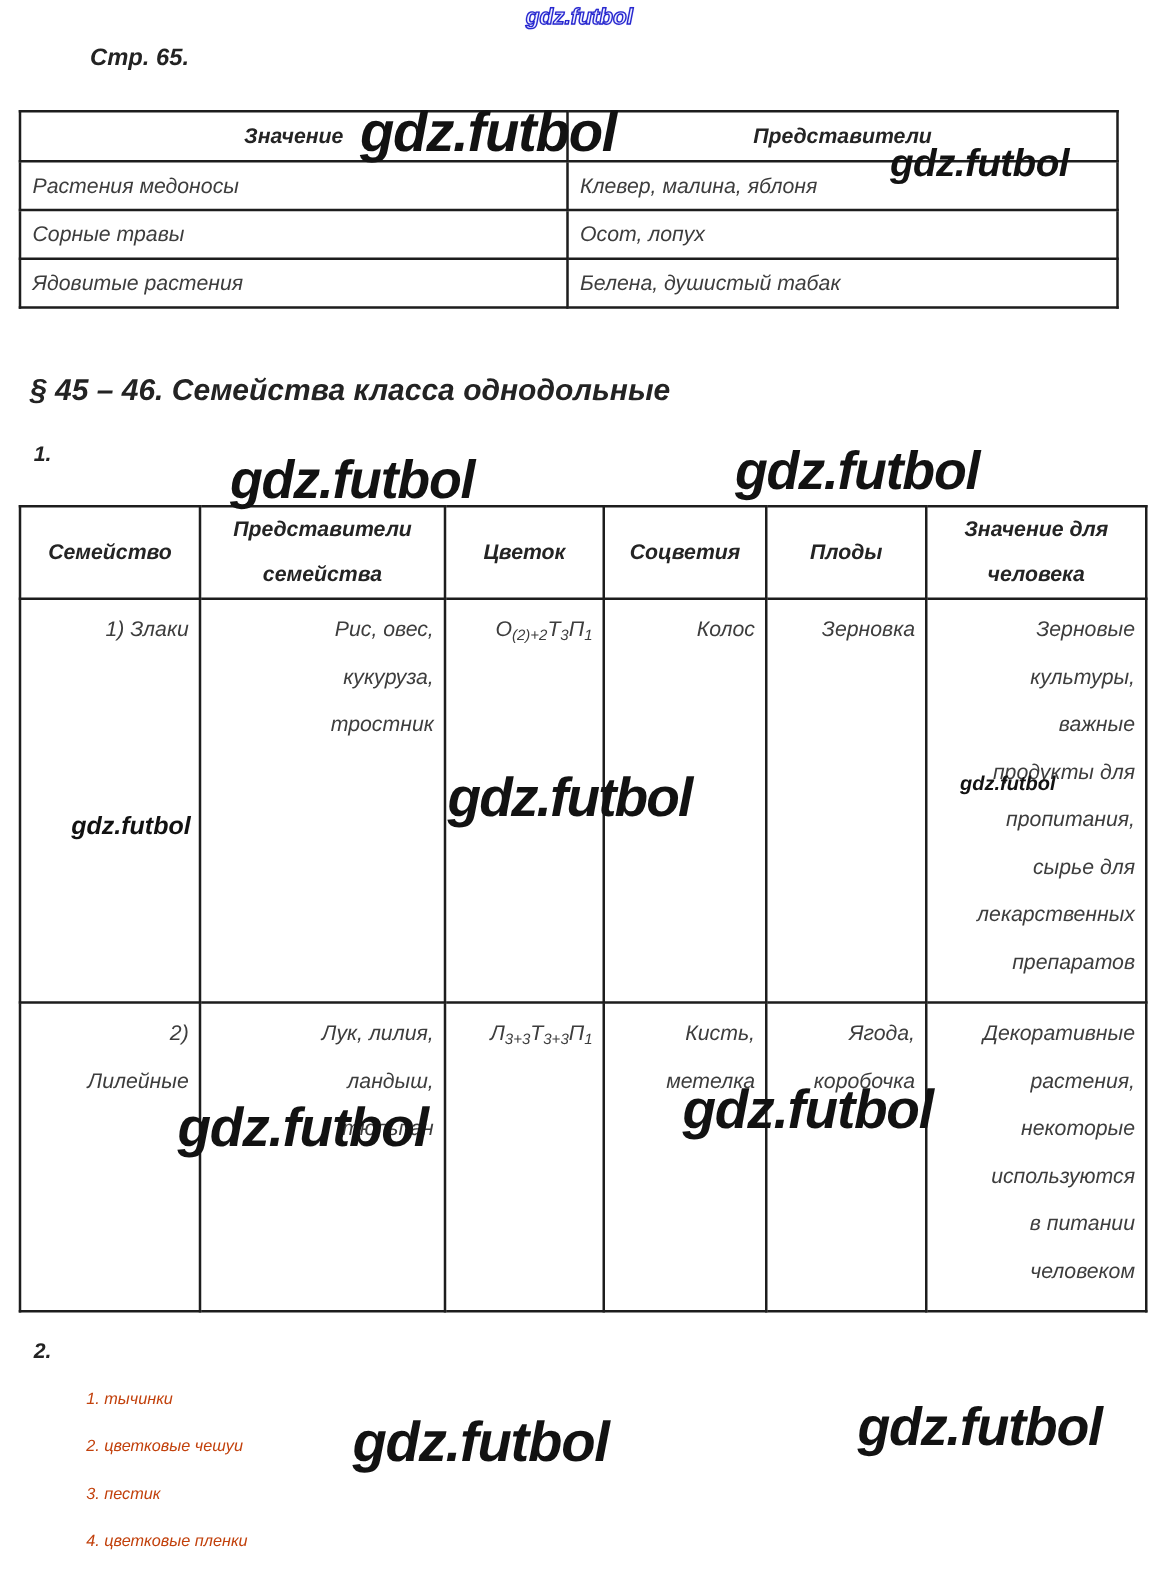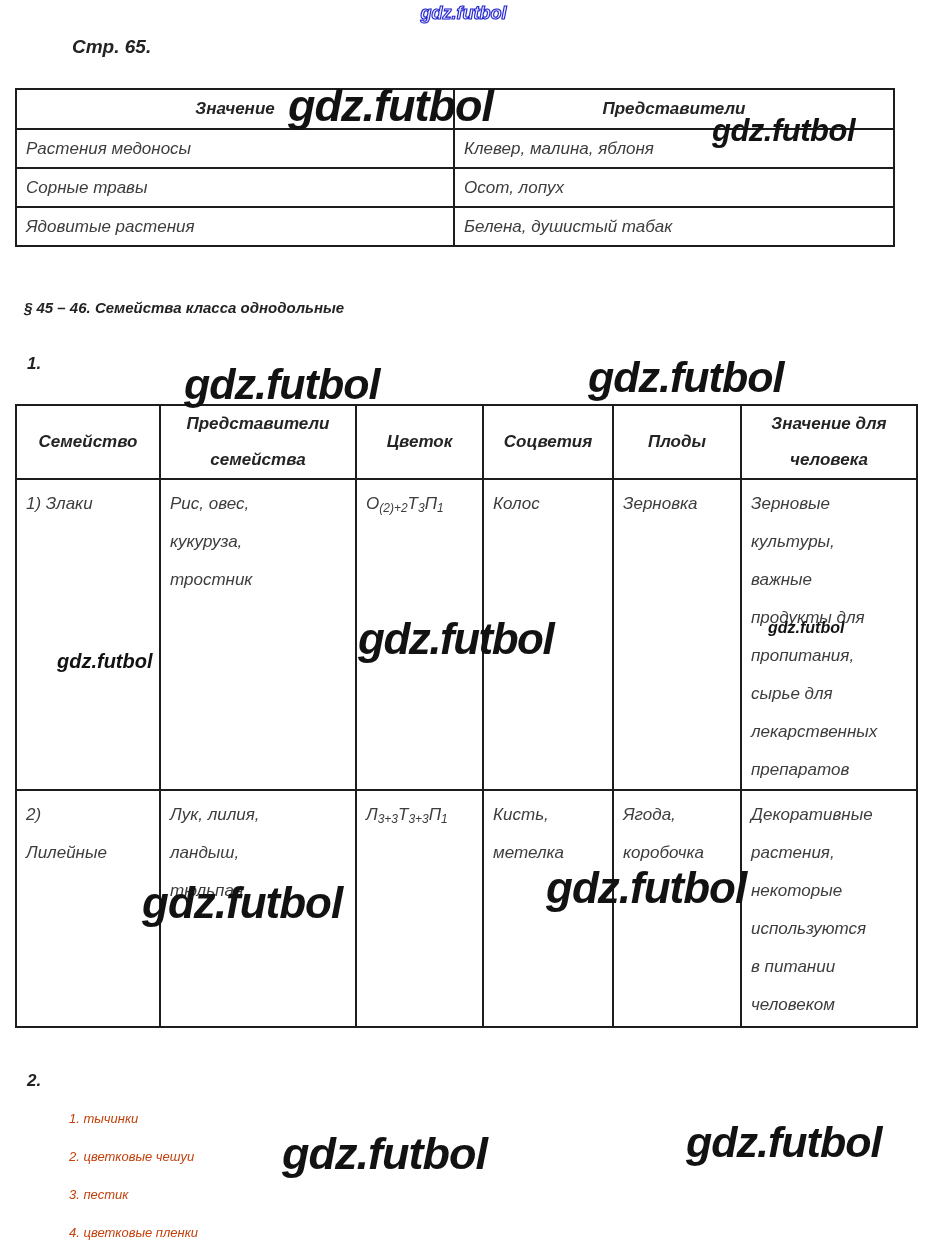--- a/index.html
+++ b/index.html
@@ -40,42 +40,42 @@
     line-height: 1;
   }
 
   
   .page-label {
     position: absolute; left: 24px; top: 36px;
     font-size: 19px; font-weight: 700; color: #232323; margin-left: 48px;
   }
   .section-heading {
     position: absolute; left: 24px; top: 299px;
-    font-size: 15px; font-weight: 700; color: #232323;
+    font-size: 24px; font-weight: 700; color: #232323;
   }
   .q-label { position: absolute; font-size: 17px; font-weight: 700; color: #232323; }
   .q1 { left: 27px; top: 354px; }
   .q2 { left: 27px; top: 1071px; }
 
   
   table { border-collapse: collapse; table-layout: fixed; background: transparent; z-index: 2; }
   td, th { border: 2px solid #1d1d1d; font-size: 17px; color: #3d3d3d; }
 
   .t1 { position: absolute; left: 15px; top: 88px; width: 878px; }
   .t1 th { height: 40px; text-align: center; vertical-align: middle; font-weight: 700; color: #242424; }
   .t1 td { height: 39px; text-align: left; vertical-align: middle; padding-left: 9px; font-weight: 400; }
 
   .t2 { position: absolute; left: 15px; top: 404px; width: 901px; }
   .t2 th {
     height: 74px; text-align: center; vertical-align: middle;
     font-weight: 700; color: #242424; line-height: 36px; white-space: pre-line;
   }
   .t2 td {
-    vertical-align: top; text-align: left;
-    padding: 5px 8px 0 9px; line-height: 38px; white-space: pre-line;
+    vertical-align: top; text-align: right;
+    padding: 5px 8px 12px 9px; line-height: 38px; white-space: pre-line;
   }
   .t2 tr.r1 td { height: 307px; }
   .t2 tr.r2 td { height: 237px; }
 
   .formula { white-space: nowrap; font-size: 17px; color: #3d3d3d; margin-top: 42px; }
   .formula sub { font-size: 12px; line-height: 0; vertical-align: baseline; position: relative; bottom: -3px; letter-spacing: 0; }
 
   
   .answer-list { position: absolute; left: 69px; top: 1100px; font-size: 13px; color: #c2410c; }
   .answer-list .item { height: 38px; line-height: 38px; }

